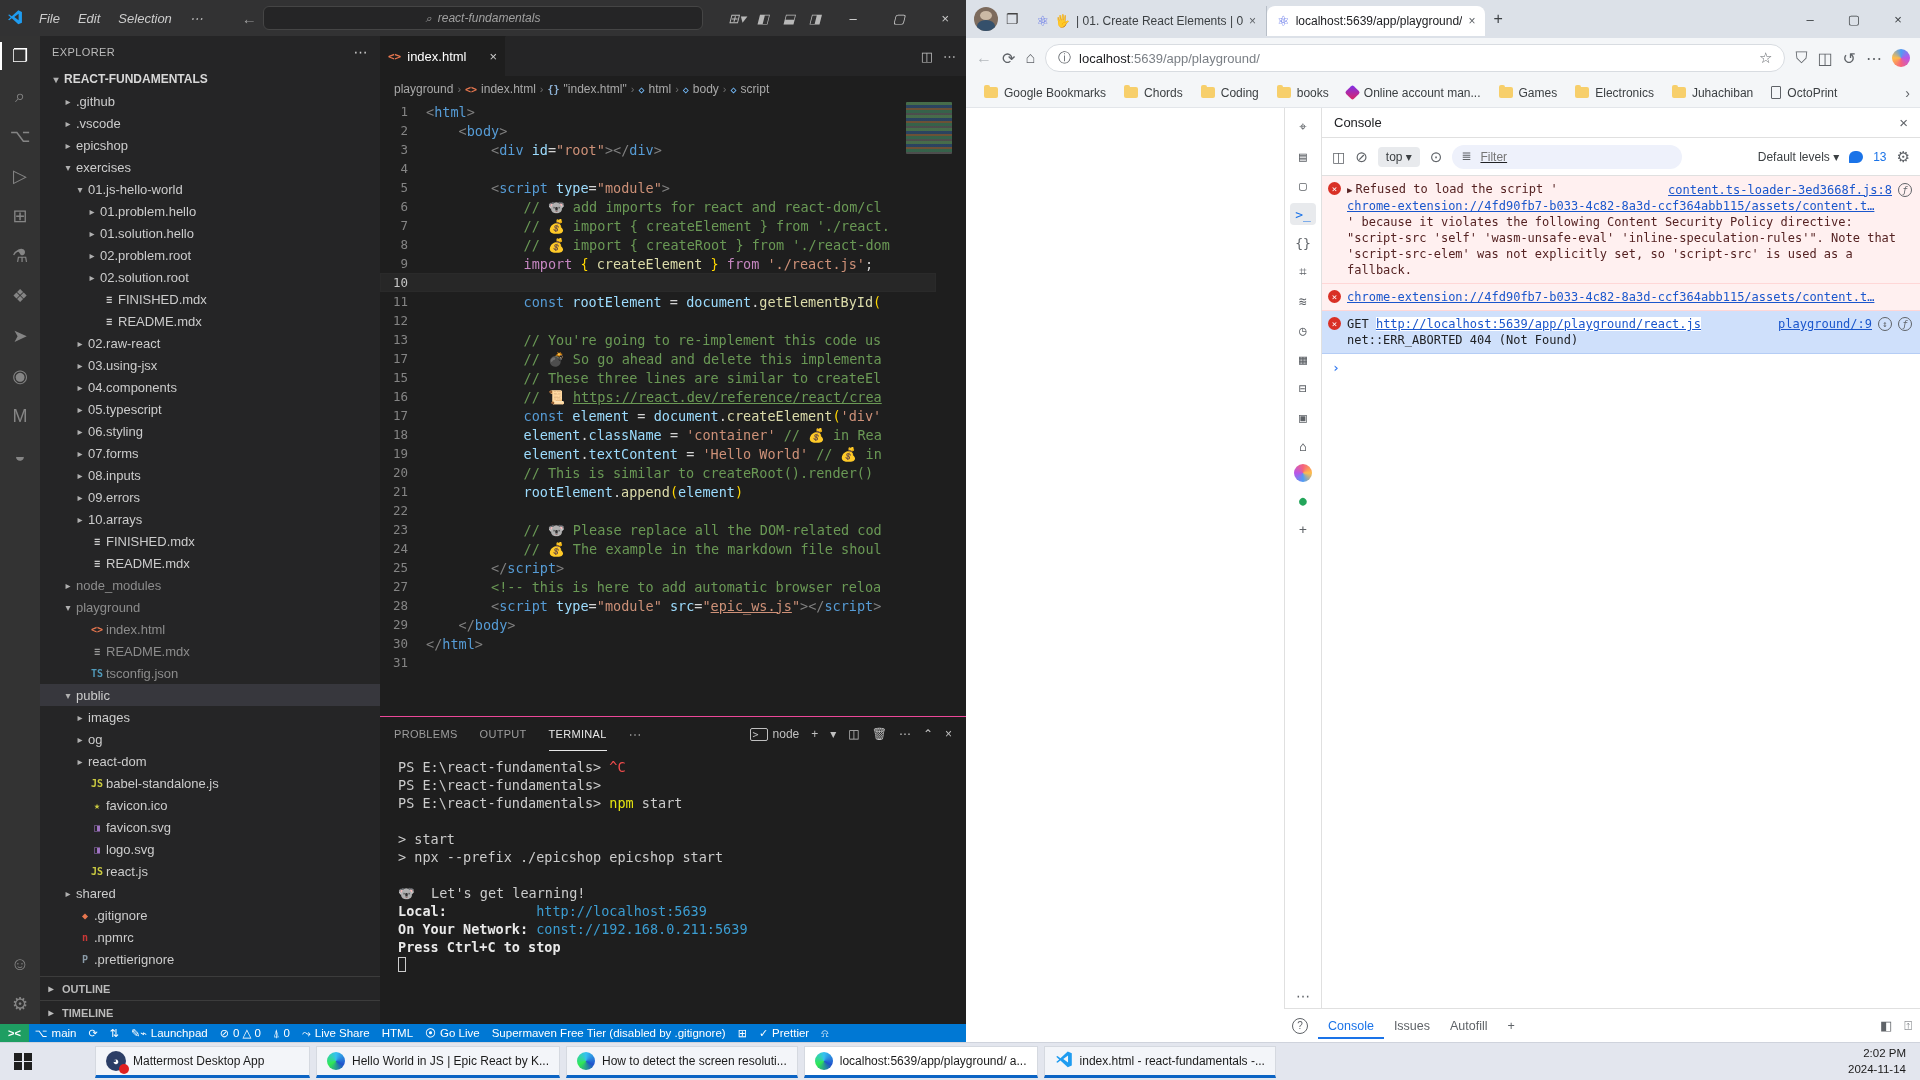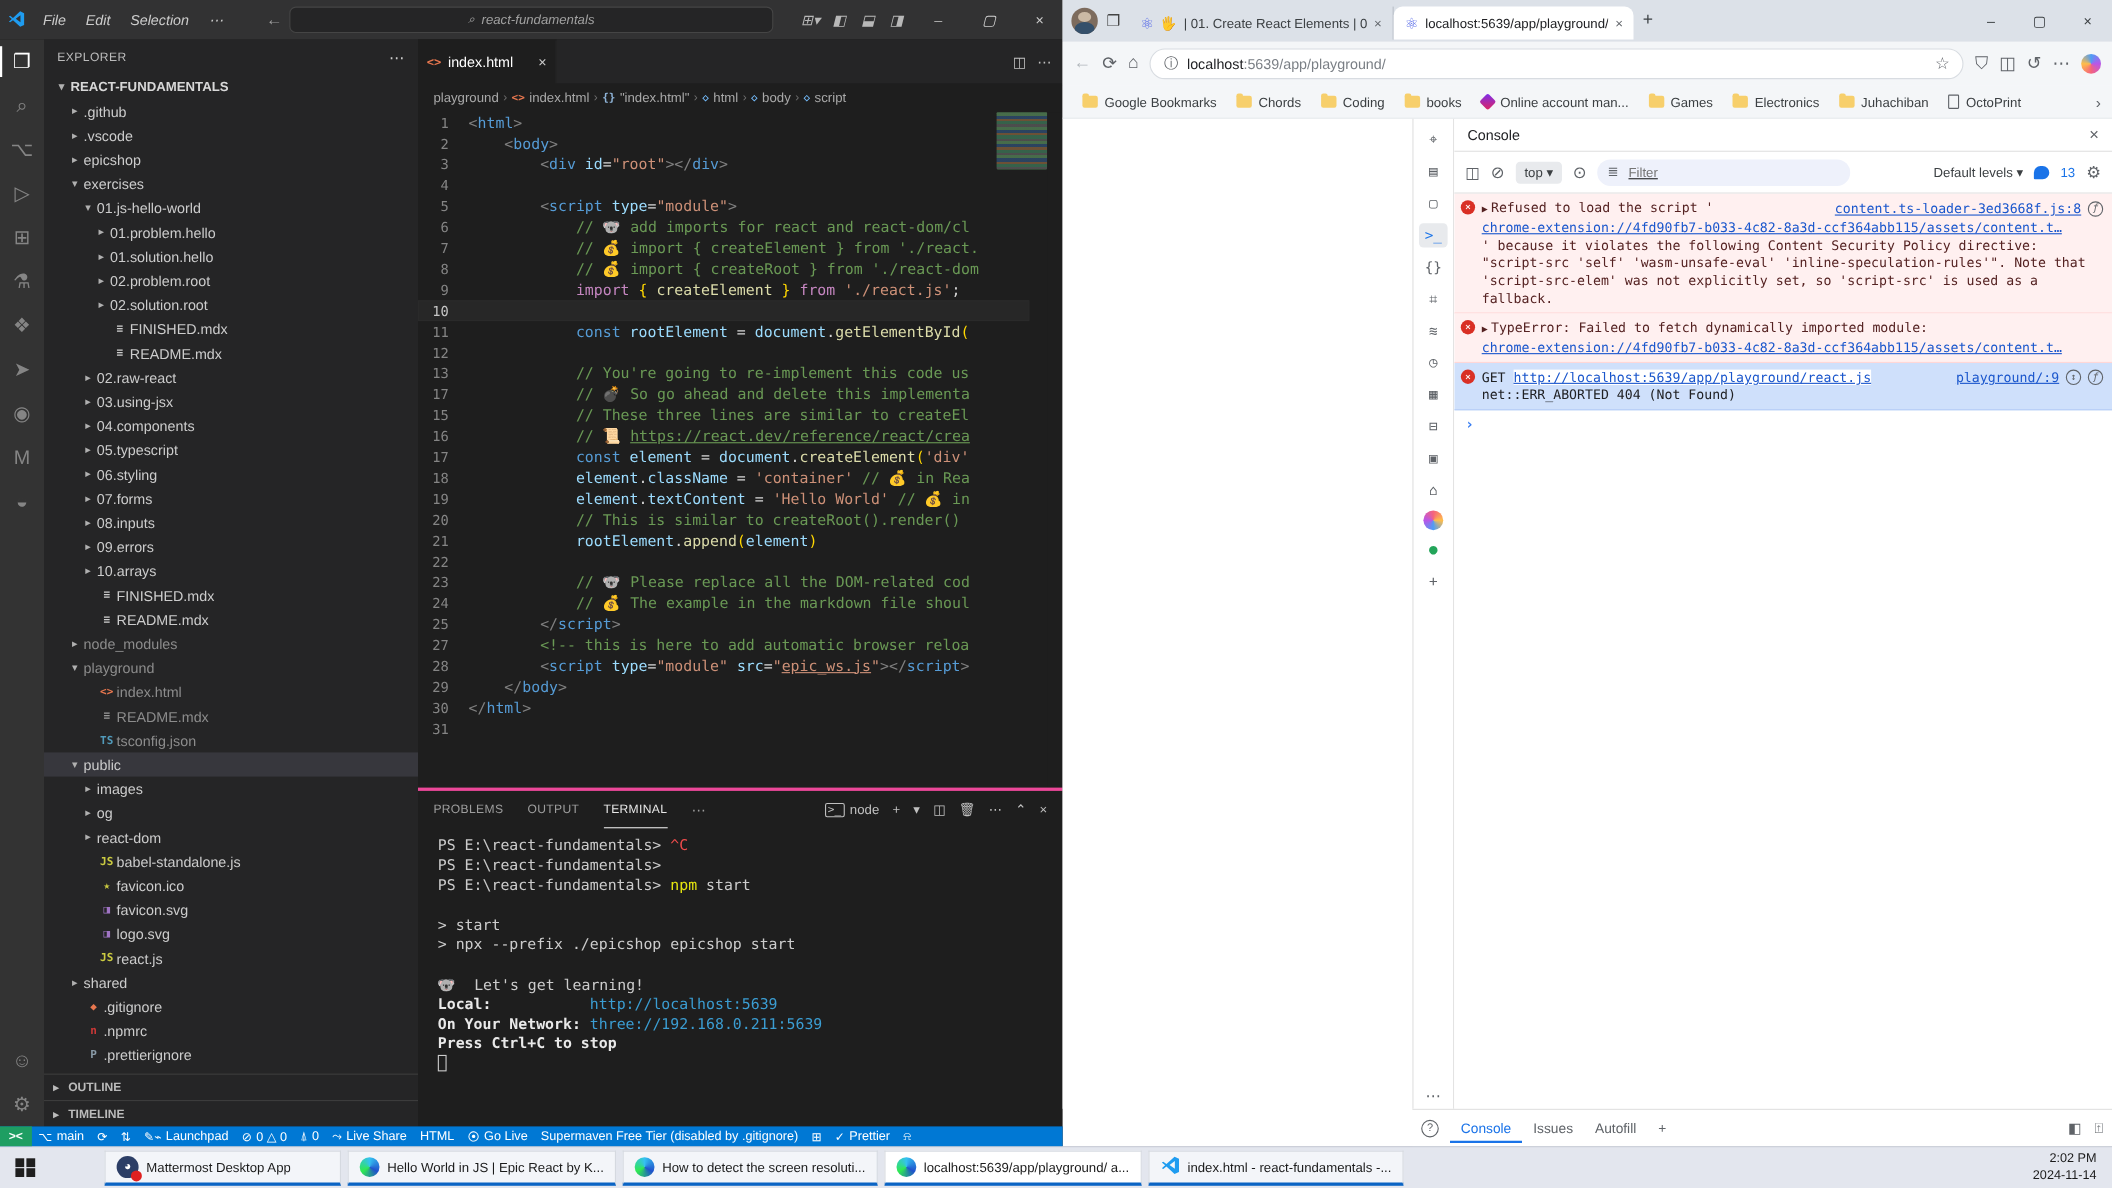--- a/index.html
+++ b/index.html
@@ -54,21 +54,21 @@
   .cur .gutter { color:#c6c6c6; }
   .tk-tag{color:#569cd6} .tk-punc{color:#808080} .tk-attr{color:#9cdcfe} .tk-str{color:#ce9178}
   .tk-cmt{color:#6a9955} .tk-kw{color:#c586c0} .tk-fn{color:#dcdcaa} .tk-var{color:#9cdcfe}
   .tk-brace{color:#ffd700} .tk-txt{color:#d4d4d4}
   .tk-cmtlink{color:#6a9955; text-decoration:underline} .tk-strlink{color:#ce9178; text-decoration:underline}
   .ed-minimap { position:absolute; right:14px; top:66px; width:46px; height:330px; }
   .mm-art { width:100%; height:52px; background:
     repeating-linear-gradient(180deg,#4e7a52 0 3px,#2d4a6b 3px 6px,#7a5a3a 6px 8px,#3a6e52 8px 11px,#555 11px 13px); opacity:.85; border-radius:1px; }
   .ed-scrollbar { position:absolute; right:0; top:66px; width:14px; bottom:308px; background:#1e1e1e; }
 
-  .vs-panel { position:absolute; left:0; right:0; bottom:0; height:308px; background:#1e1e1e; border-top:3px solid #ec4899; }
+  .vs-panel { position:absolute; left:0; right:0; bottom:0; height:308px; background:#1e1e1e; border-top:1px solid #ec4899; }
   .pn-header { height:34px; display:flex; align-items:center; padding:0 14px; }
   .pn-tab { font-size:11px; letter-spacing:.3px; color:#9d9d9d; margin-right:22px; height:34px; display:flex; align-items:center; }
   .pn-tab.active { color:#e7e7e7; border-bottom:1px solid #e7e7e7; }
   .pn-more { color:#9d9d9d; }
   .pn-right { margin-left:auto; display:flex; align-items:center; gap:12px; color:#c0c0c0; font-size:12px; }
   .pn-shell { display:flex; align-items:center; gap:5px; }
   .pn-shell .shic { font-size:10px; border:1px solid #c0c0c0; padding:0 2px; border-radius:2px; font-family:"DejaVu Sans Mono",monospace; }
   .term { padding:8px 0 0 18px; }
   .term-line { height:18px; font-family:"DejaVu Sans Mono",monospace; font-size:13.5px; white-space:pre; }
   .t-p{color:#cccccc} .t-r{color:#f14c4c} .t-y{color:#e5e510} .t-c{color:#3b9dd2} .t-b{color:#e9e9e9; font-weight:bold}
@@ -526,21 +526,21 @@
       <div class="term" id="terminal">
           <div class="term-line"><span class="t-p">PS E:\react-fundamentals&gt; </span><span class="t-r">^C</span></div>
           <div class="term-line"><span class="t-p">PS E:\react-fundamentals&gt;</span></div>
           <div class="term-line"><span class="t-p">PS E:\react-fundamentals&gt; </span><span class="t-y">npm</span><span class="t-p"> start</span></div>
           <div class="term-line"></div>
           <div class="term-line"><span class="t-p">&gt; start</span></div>
           <div class="term-line"><span class="t-p">&gt; npx --prefix ./epicshop epicshop start</span></div>
           <div class="term-line"></div>
           <div class="term-line"><span class="t-p">🐨  Let's get learning!</span></div>
           <div class="term-line"><span class="t-b">Local:</span><span class="t-p">           </span><span class="t-c">http://localhost:5639</span></div>
-          <div class="term-line"><span class="t-b">On Your Network:</span><span class="t-p"> </span><span class="t-c">three://192.168.0.211:5639</span></div>
+          <div class="term-line"><span class="t-b">On Your Network:</span><span class="t-p"> </span><span class="t-c">const://192.168.0.211:5639</span></div>
           <div class="term-line"><span class="t-b">Press Ctrl+C to stop</span></div>
           <div class="term-line"><span class="t-cursor"></span></div>
         </div>
     </div>
   </div>
 </div>
 
 <div class="vs-statusbar" id="statusbar">
     <span class="st-item remote">
       <span class="st-glyph">&gt;&lt;</span>
@@ -729,23 +729,20 @@
                 <span class="fn-ic">ƒ</span>
               </span>
             </div>
             <div><span class="cs-link">chrome-extension://4fd90fb7-b033-4c82-8a3d-ccf364abb115/assets/content.t…</span></div>
             <div>' because it violates the following Content Security Policy directive: "script-src 'self' 'wasm-unsafe-eval' 'inline-speculation-rules'". Note that 'script-src-elem' was not explicitly set, so 'script-src' is used as a fallback.</div>
           </div>
         </div>
         <div class="msg err">
           <span class="err-ic">×</span>
           <div class="msg-body">
-            <div class="msg-row1">
-              <span><span class="exp-tri">▶</span><span>TypeError: Failed to fetch dynamically imported module:</span></span>
-            </div>
             <div><span class="cs-link">chrome-extension://4fd90fb7-b033-4c82-8a3d-ccf364abb115/assets/content.t…</span></div>
           </div>
         </div>
         <div class="msg sel">
           <span class="err-ic">×</span>
           <div class="msg-body">
             <div class="msg-row1">
               <span><span>GET </span><span class="cs-link hl">http://localhost:5639/app/playground/react.js</span></span>
               <span class="msg-src">
                 <span class="cs-link">playground/:9</span>

